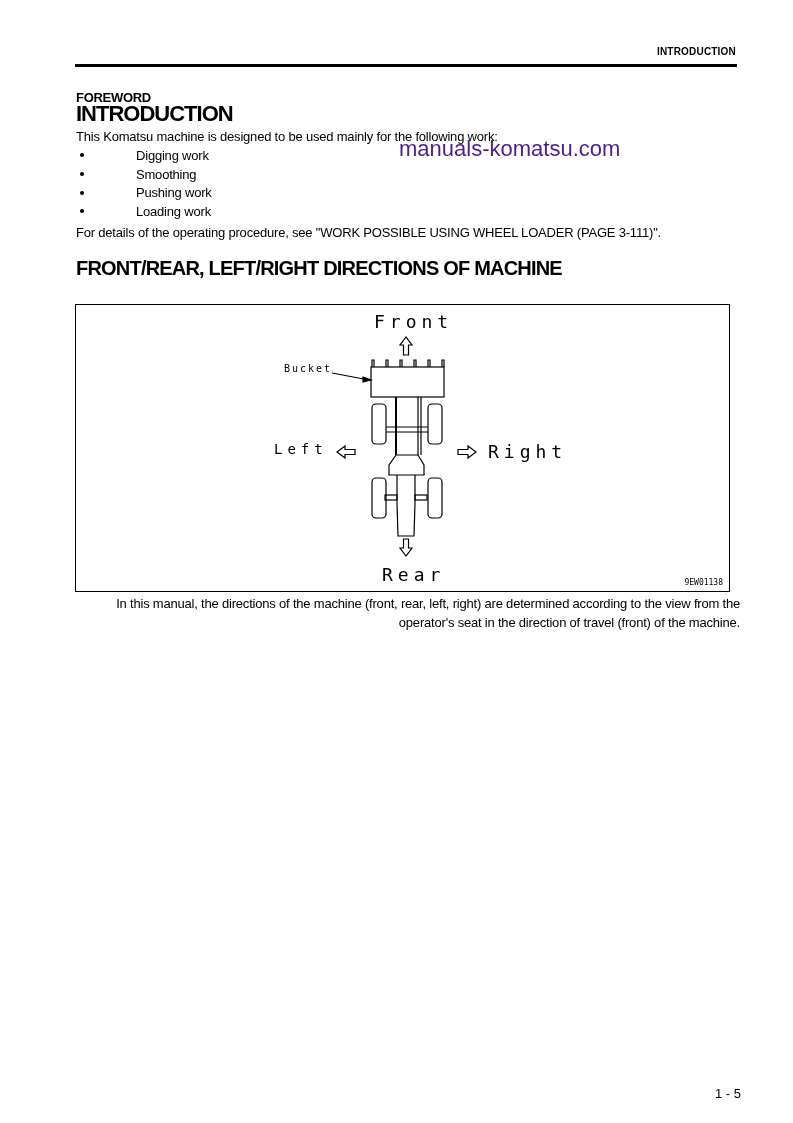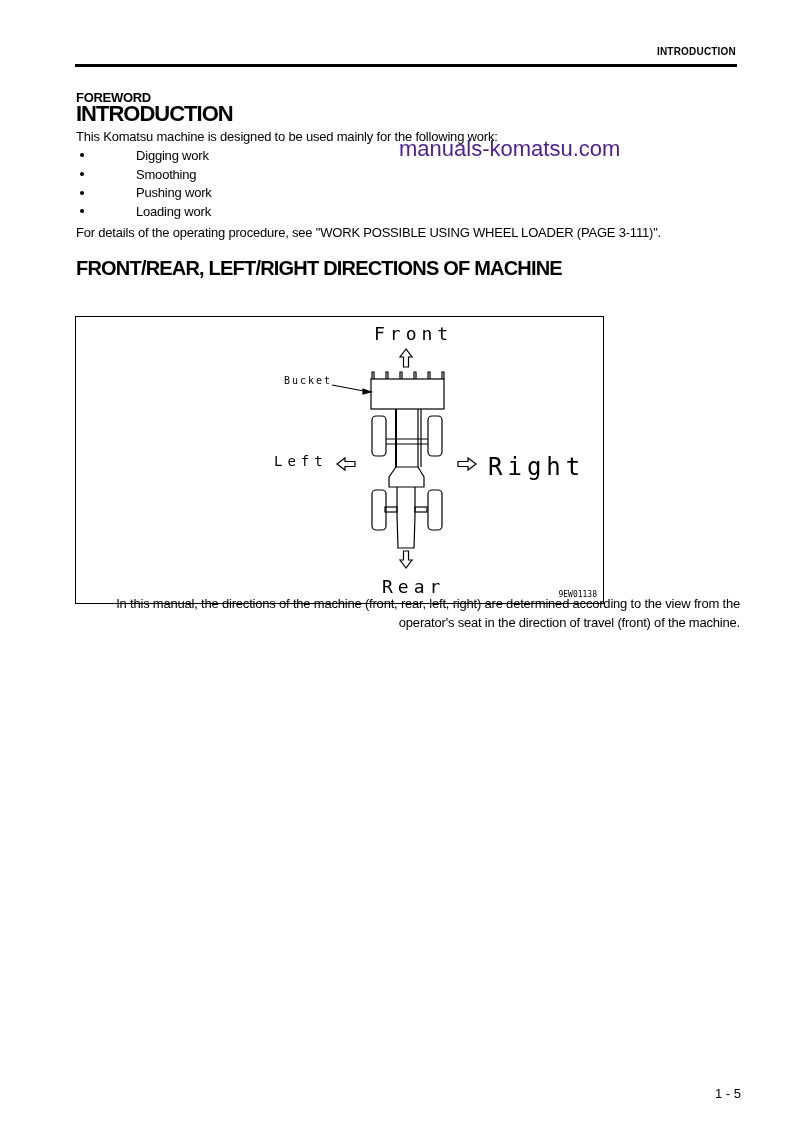--- a/index.html
+++ b/index.html
@@ -39,21 +39,21 @@
   }
   .watermark {
     position: absolute; left: 399px; top: 136px;
     font-size: 22px; color: #4c1d95; letter-spacing: 0px;
   }
   .subhead {
     position: absolute; left: 76px; top: 257px;
     font-size: 20px; font-weight: bold; letter-spacing: -0.8px; margin: 0;
   }
   .figure {
-    position: absolute; left: 75px; top: 316px; width: 529px; height: 288px;
+    position: absolute; left: 75px; top: 304px; width: 655px; height: 288px;
     border: 1.5px solid #000; box-sizing: border-box;
   }
   .figure svg { position: absolute; left: 0; top: 0; }
   .fig-label {
     position: absolute; font-family: "DejaVu Sans Mono", monospace; font-weight: normal;
     letter-spacing: 5px;
   }
   .fig-code {
     position: absolute; right: 6px; bottom: 4px; font-size: 8px;
     font-family: "DejaVu Sans Mono", monospace; letter-spacing: 0px;
@@ -141,20 +141,20 @@
       <path d="M330,251 L324,243 L327.5,243 L327.5,234 L332.5,234 L332.5,243 L336,243 Z"></path>
 
       <path d="M261,147 L269,141 L269,144.5 L279,144.5 L279,149.5 L269,149.5 L269,153 Z"></path>
 
       <path d="M400,147 L392,141 L392,144.5 L382,144.5 L382,149.5 L392,149.5 L392,153 Z"></path>
     </g>
   </svg>
   <div class="fig-label" style="left:298px; top:6px; font-size:18px;">Front</div>
   <div class="fig-label" style="left:208px; top:58px; font-size:10px; letter-spacing:2px;">Bucket</div>
   <div class="fig-label" style="left:198px; top:136px; font-size:14px;">Left</div>
-  <div class="fig-label" style="left:412px; top:136px; font-size:24px;">Right</div>
+  <div class="fig-label" style="left:412px; top:136px; font-size:18px;">Right</div>
   <div class="fig-label" style="left:306px; top:259px; font-size:18px;">Rear</div>
   <div class="fig-code">9EW01138</div>
 </div>
 
 <div class="caption body-text">In this manual, the directions of the machine (front, rear, left, right) are determined according to the view from the operator's seat in the direction of travel (front) of the machine.</div>
 
 <div class="page-num">1 - 5</div>
 
 </body></html>

